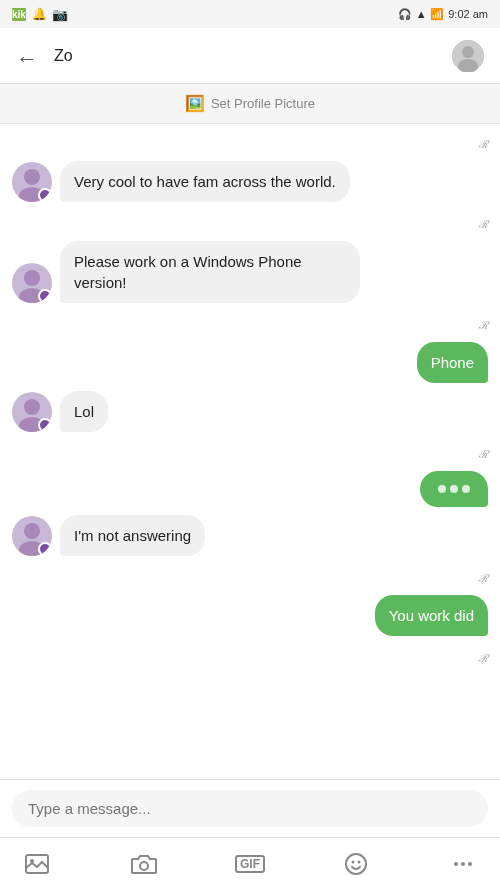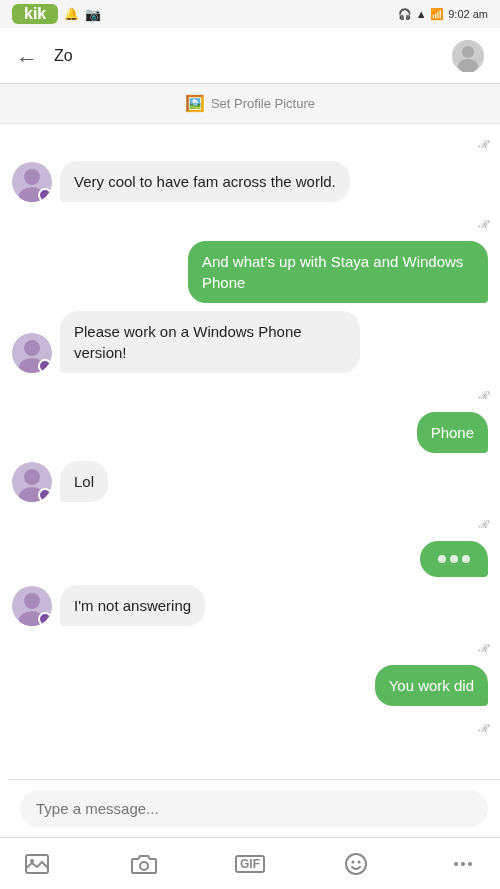--- a/index.html
+++ b/index.html
@@ -25,24 +25,24 @@
       color: #333;
     }
     .status-left {
       display: flex;
       align-items: center;
       gap: 6px;
     }
     .kik-logo {
       background: #82b548;
       color: white;
-      font-size: 16px;
+      font-size: 10px;
       font-weight: bold;
-      padding: 1px 12px;
-      border-radius: 6px;
+      padding: 1px 0;
+      border-radius: 1px;
     }
     .status-right {
       display: flex;
       align-items: center;
       gap: 4px;
       font-size: 11px;
     }
 
     
     .header {
@@ -178,21 +178,20 @@
     }
 
     
     .input-area {
       background: #fff;
       border-top: 1px solid #e0e0e0;
       padding: 10px 12px;
       display: flex;
       align-items: center;
       gap: 10px;
-      margin-left: 8px;
     }
     .input-field {
       flex: 1;
       background: #f5f5f5;
       border: none;
       border-radius: 20px;
       padding: 10px 16px;
       font-size: 15px;
       color: #999;
       outline: none;
@@ -278,23 +277,20 @@
         <ellipse cx="20" cy="34" rx="13" ry="9" fill="#a888b8"></ellipse>
       </svg>
       <div class="avatar-badge"></div>
     </div>
     <div class="bubble received">Very cool to have fam across the world.</div>
   </div>
 
   <div style="display:flex; justify-content:flex-end; align-items:center; gap:6px; margin-bottom:2px; margin-top:6px;">
     <span style="font-size:11px; color:#aaa; font-style:italic;">ℛ</span>
   </div>
-  <div class="msg-row sent">
-    <div class="bubble sent">And what's up with Staya and Windows Phone</div>
-  </div>
 
   <div class="msg-row received">
     <div class="avatar-img">
       <svg viewBox="0 0 40 40" xmlns="http://www.w3.org/2000/svg">
         <circle cx="20" cy="20" r="20" fill="#c8b8d8"></circle>
         <circle cx="20" cy="15" r="8" fill="#a888b8"></circle>
         <ellipse cx="20" cy="34" rx="13" ry="9" fill="#a888b8"></ellipse>
       </svg>
       <div class="avatar-badge"></div>
     </div>

